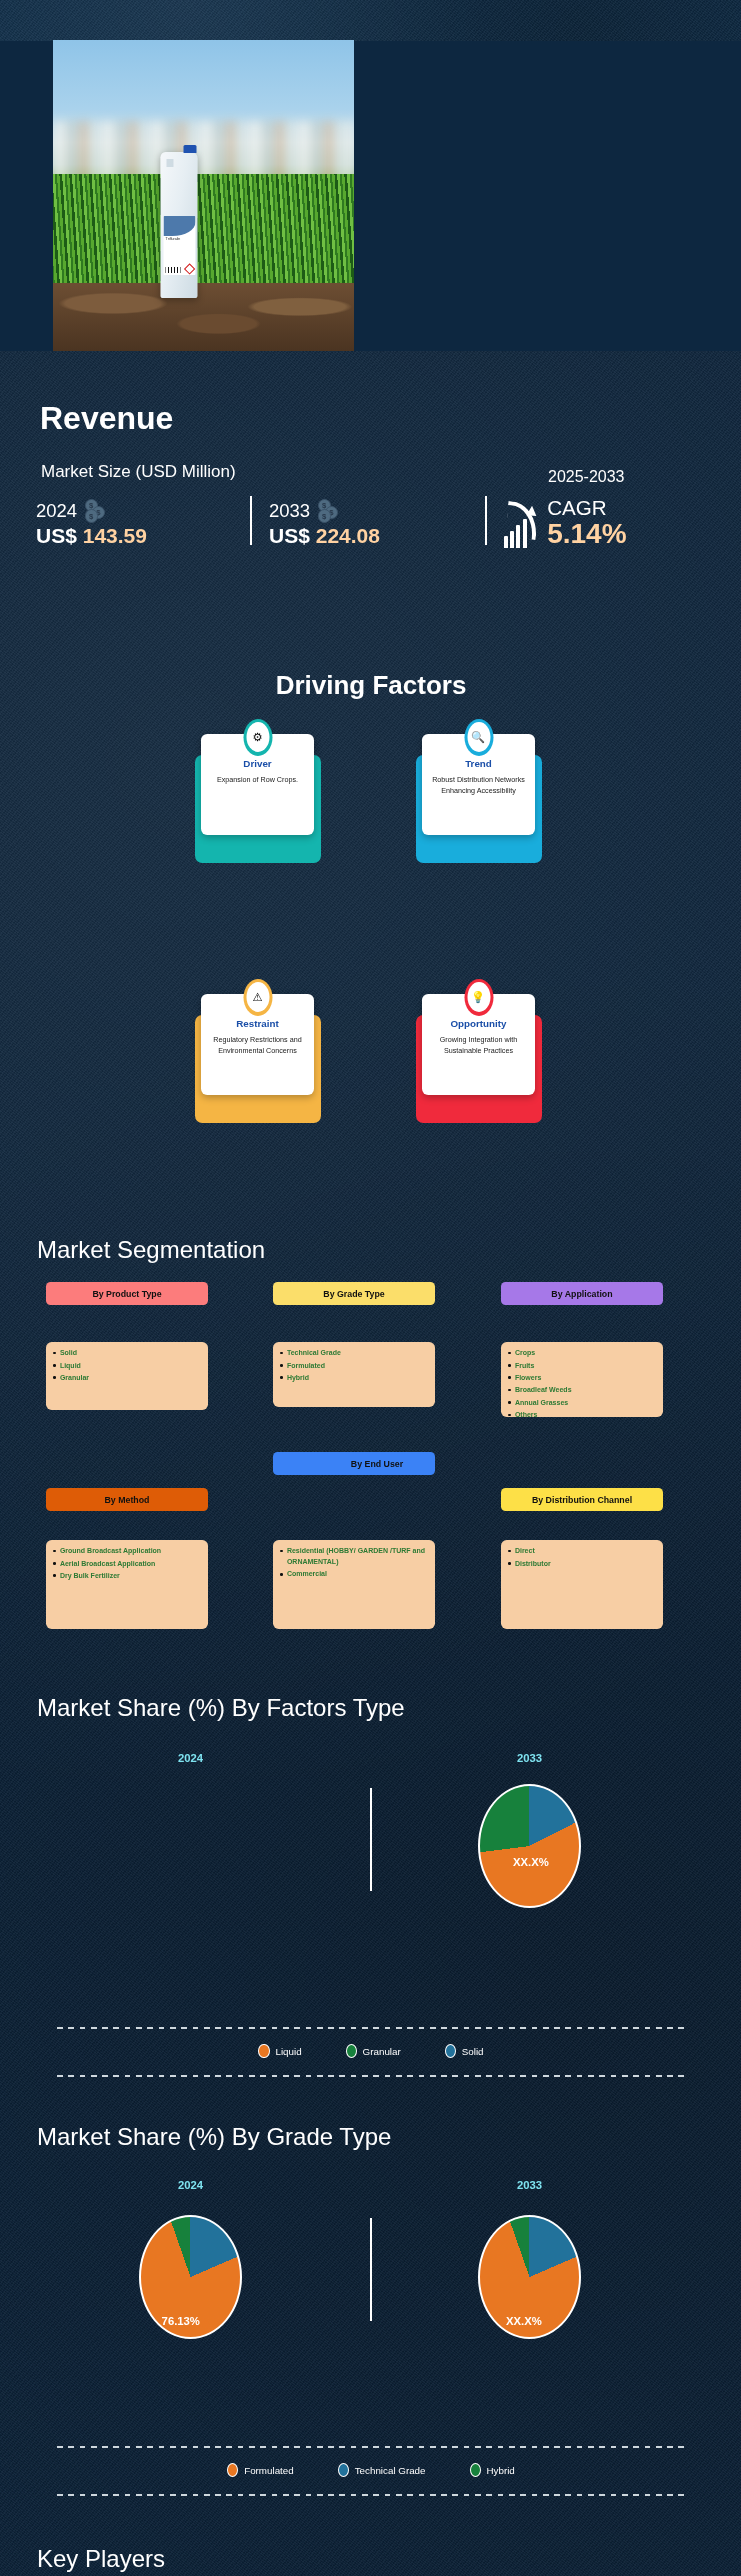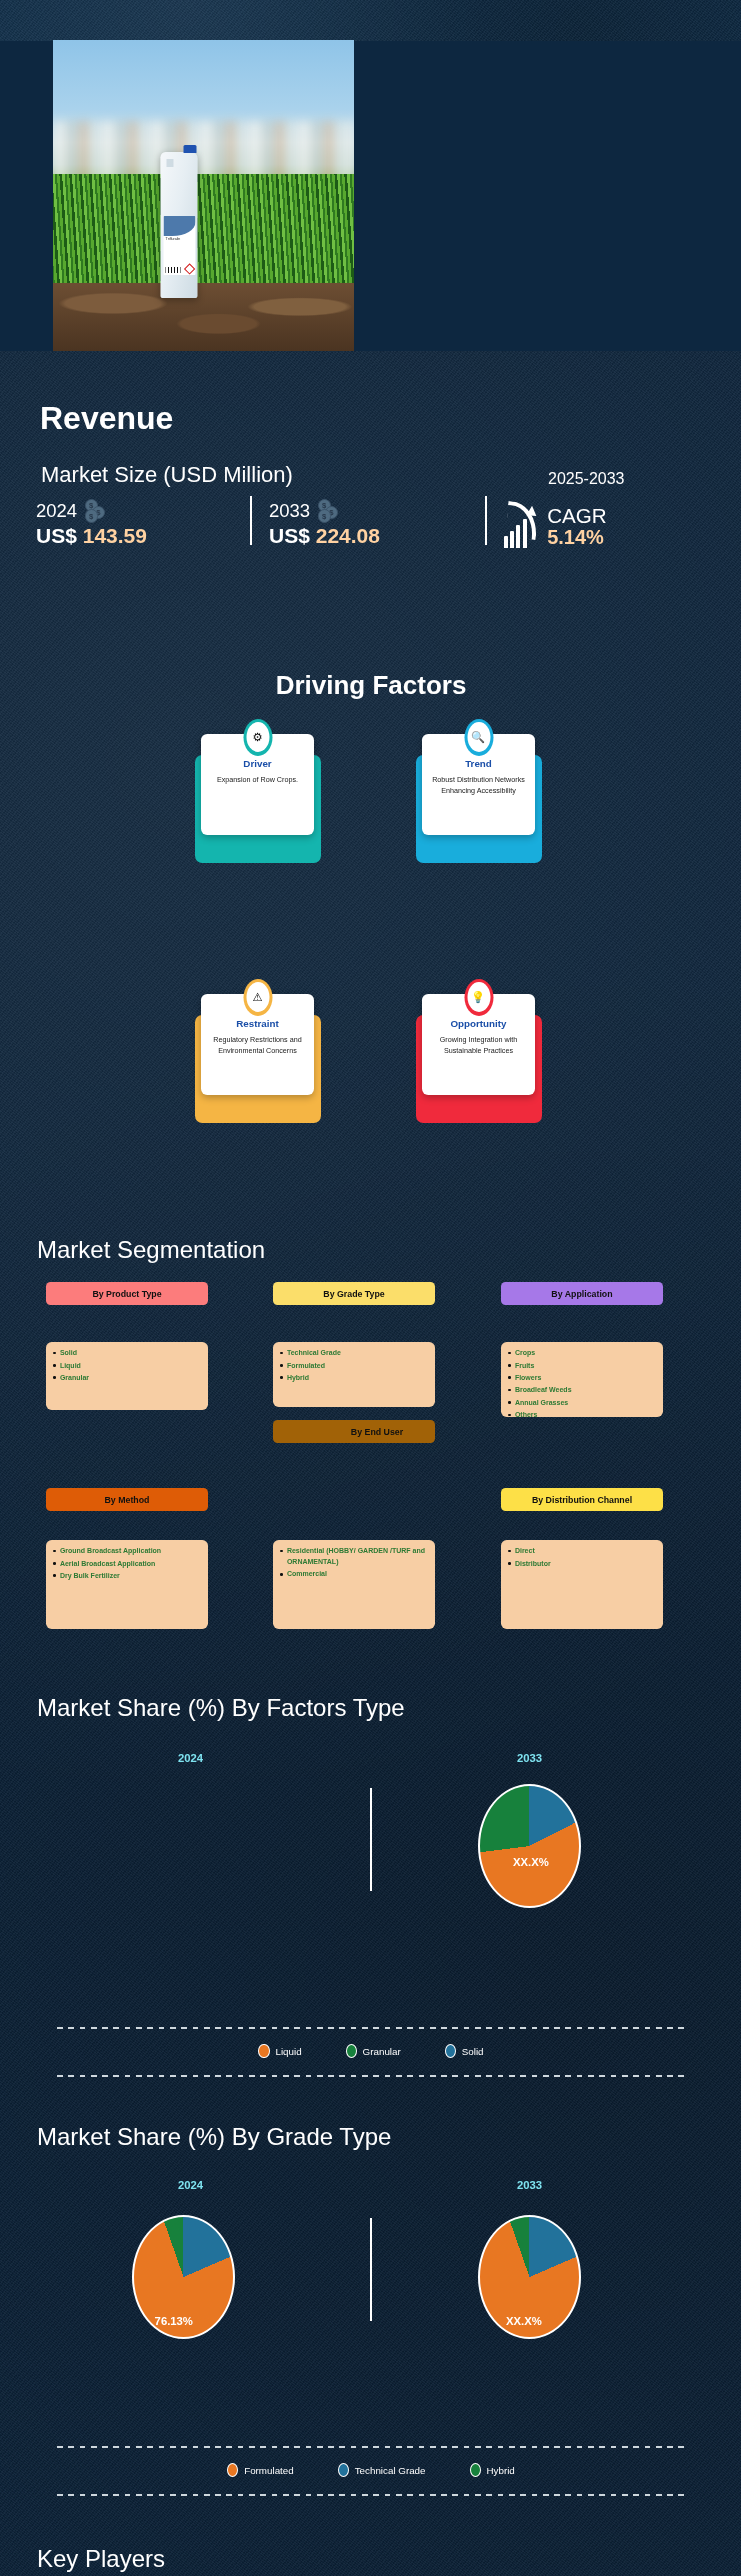--- a/index.html
+++ b/index.html
@@ -105,21 +105,21 @@
   }
   .hero-title {
     color:#2f7a3d; font-size:30px; font-weight:700; line-height:1.25;
     text-align:center; letter-spacing:0.3px;
     font-family:"Liberation Sans", sans-serif;
   }
 
   
   .revenue { position:absolute; left:0; top:361px; width:742px; height:299px; }
   .rev-title { position:absolute; left:40px; top:39px; color:#fff; font-size:32px; font-weight:700; }
-  .rev-sub   { position:absolute; left:41px; top:101px; color:#fff; font-size:22px; font-weight:400; }
+  .rev-sub   { position:absolute; left:41px; top:101px; color:#fff; font-size:17px; font-weight:400; }
   .rev-cols  { position:absolute; left:36px; top:135px; width:680px; display:flex; align-items:flex-end; }
   .rev-col   { position:relative; }
   .rev-col.c1{ width:214px; }
   .rev-col.c2{ width:216px; }
   .rev-col.c3{ width:206px; }
   .rev-year  { color:#fff; font-size:18.5px; font-weight:400; display:inline-block; vertical-align:middle;}
   .coins { display:inline-block; width:27px; height:24px; position:relative; vertical-align:middle; margin-left:4.1px;}
   .coins i { position:absolute; border-radius:50%; background:#4e6a80; border:1px solid #3b5369;
              display:flex;align-items:center;justify-content:center;color:#27384a;font-size:7.7px;font-weight:700;font-style:normal;}
   .coins i.a { width:13.4px;height:13.4px; left:1px;  top:0; }
@@ -138,21 +138,21 @@
     border-right:4.6px solid #fff; border-top:4.6px solid #fff;
     border-radius:0 90% 0 0; transform:rotate(4deg);
   }
   .cagr-icon .arwhead {
     position:absolute; right:-2.6px; top:-1px; width:0;height:0;
     border-left:5.7px solid transparent; border-right:5.7px solid transparent;
     border-bottom:10.3px solid #fff;
   }
   .cagr-years{ color:#fff; font-size:16px; }
   .cagr-lab  { color:#fff; font-size:20.6px; font-weight:400; line-height:1.05;}
-  .cagr-num  { color:#FFD2A2; font-size:20px; font-weight:700; line-height:1.05;}
+  .cagr-num  { color:#FFD2A2; font-size:28px; font-weight:700; line-height:1.05;}
 
   
   .sec-title-center { position:absolute; width:742px; text-align:center; color:#fff;
                       font-size:26px; font-weight:700; }
   .sec-title-left   { position:absolute; left:37px; color:#fff; font-size:24px; font-weight:400; }
 
   
   .dfcard { position:absolute; width:113px; }
   .dfcard .tab {
     position:absolute; left:-6.2px; top:20.6px; width:126px; height:108px;
@@ -355,21 +355,21 @@
       <li>Crops</li>
       <li>Fruits</li>
       <li>Flowers</li>
       <li>Broadleaf Weeds</li>
       <li>Annual Grasses</li>
       <li>Others</li>
     </ul>
   </div>
 
   <div class="seg-head" style="left:46px;  top:1488px; background:#DE5C06;">By Method</div>
-  <div class="seg-head" style="left:273px; top:1420px; background:#a16207;padding-left:46px;">By End User</div>
+  <div class="seg-head" style="left:273px; top:1452px; background:#3b82f6;padding-left:46px;">By End User</div>
   <div class="seg-head" style="left:501px; top:1488px; background:#fde047;">By Distribution Channel</div>
 
   <div class="seg-body" style="left:46px;  top:1540px; height:89px;">
     <ul>
       <li>Ground Broadcast Application</li>
       <li>Aerial Broadcast Application</li>
       <li>Dry Bulk Fertilizer</li>
     </ul>
   </div>
   <div class="seg-body" style="left:273px; top:1540px; height:89px;">
@@ -411,21 +411,21 @@
       <span class="tx">Solid</span>
     </div>
   </div>
   <div class="dashline" style="top:2075px;"></div>
 
   <div class="sec-title-left" style="top:2123px;">Market Share (%) By Grade Type</div>
 
   <div class="pie-year" style="left:139px; top:2179px;">2024</div>
   <div class="pie-year" style="left:478px; top:2179px;">2033</div>
 
-  <div class="pie" style="left:132px; top:2215px;
+  <div class="pie" style="left:139px; top:2215px;
        background: conic-gradient(from 0deg, #22729B 0deg 66.6deg, #E87722 66.6deg 340.7deg, #17813C 340.7deg 360deg);">
     <span class="lbl" style="left:20.6px; top:98px;">76.13%</span>
   </div>
   <div class="pie-sep" style="left:370px; top:2218px; height:103px;"></div>
   <div class="pie" style="left:478px; top:2215px;
        background: conic-gradient(from 0deg, #22729B 0deg 66.6deg, #E87722 66.6deg 340.7deg, #17813C 340.7deg 360deg);">
     <span class="lbl" style="left:26px; top:98px;">XX.X%</span>
   </div>
 
   <div class="dashline" style="top:2446px;"></div>

